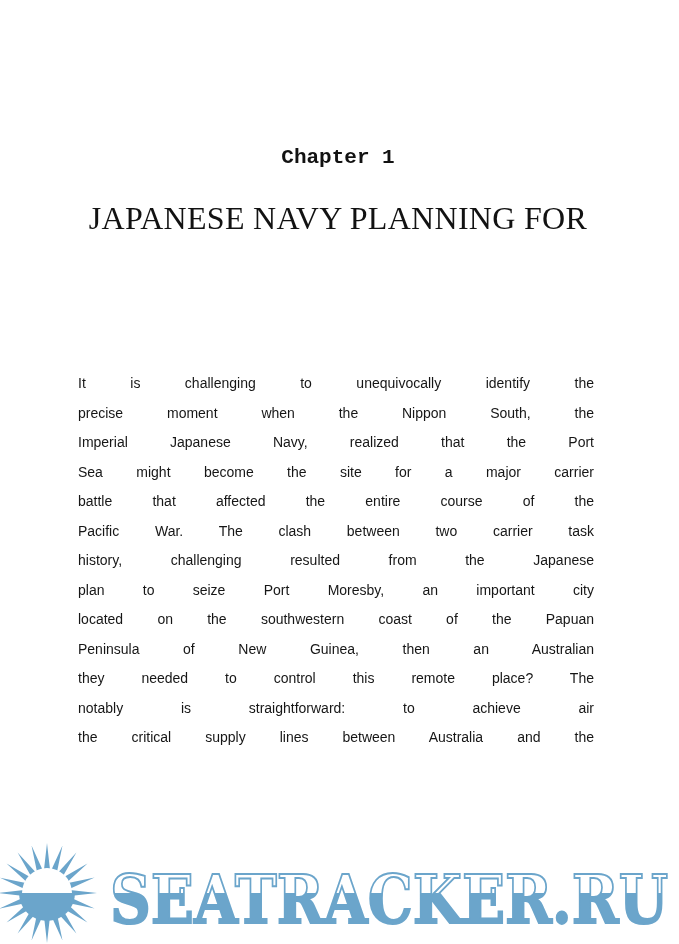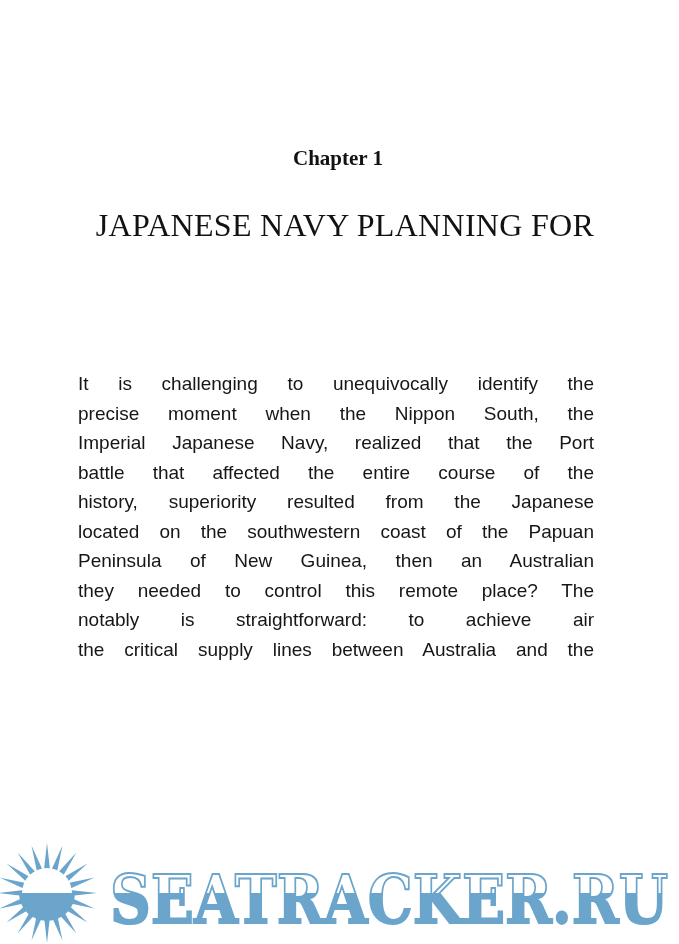--- a/index.html
+++ b/index.html
@@ -14,47 +14,47 @@
     background: #ffffff;
     overflow: hidden;
     font-family: "Liberation Sans", sans-serif;
   }
   .chapter-label {
     position: absolute;
     top: 145px;
     left: 78px;
     width: 520px;
     text-align: center;
-    font-family: Liberation Serif, serif;
+    font-family: Liberation Mono, monospace;
     font-weight: bold;
     font-size: 21px;
     line-height: 26px;
     color: #121212;
   }
   .chapter-title {
     position: absolute;
     top: 197px;
     left: 62px;
     width: 552px;
-    margin: 7px;
+    margin: 0;
     text-align: center;
     font-family: "Liberation Serif", serif;
     font-weight: normal;
     font-size: 32px;
     line-height: 42px;
     letter-spacing: 0.3px;
     color: #121212;
   }
   .body-paragraph {
     position: absolute;
     top: 369px;
     left: 78px;
     width: 516px;
     font-family: "Liberation Sans", sans-serif;
-    font-size: 19px;
+    font-size: 14px;
     line-height: 29.5px;
     color: #161616;
   }
   .body-line {
     text-align: justify;
     text-align-last: justify;
     white-space: normal;
   }
   .watermark {
     position: absolute;
@@ -77,22 +77,25 @@
 <div class="page">
 
   <div class="chapter-label">Chapter 1</div>
 
   <h1 class="chapter-title"><span>JAPANESE NAVY PLANNING FOR</span><br></h1>
 
   <div class="body-paragraph">
       <div class="body-line">It is challenging to unequivocally identify the</div>
       <div class="body-line">precise moment when the Nippon South, the</div>
       <div class="body-line">Imperial Japanese Navy, realized that the Port</div>
+      <div class="body-line">Sea might become the site for a major carrier</div>
       <div class="body-line">battle that affected the entire course of the</div>
-      <div class="body-line">history, superiority resulted from the Japanese</div>
+      <div class="body-line">Pacific War. The clash between two carrier task</div>
+      <div class="body-line">history, challenging resulted from the Japanese</div>
+      <div class="body-line">plan to seize Port Moresby, an important city</div>
       <div class="body-line">located on the southwestern coast of the Papuan</div>
       <div class="body-line">Peninsula of New Guinea, then an Australian</div>
       <div class="body-line">they needed to control this remote place? The</div>
       <div class="body-line">notably is straightforward: to achieve air</div>
       <div class="body-line">the critical supply lines between Australia and the</div>
     </div>
 
   <div class="watermark">
     <svg width="679" height="110" viewBox="0 0 679 110" xmlns="http://www.w3.org/2000/svg">
       <defs>

